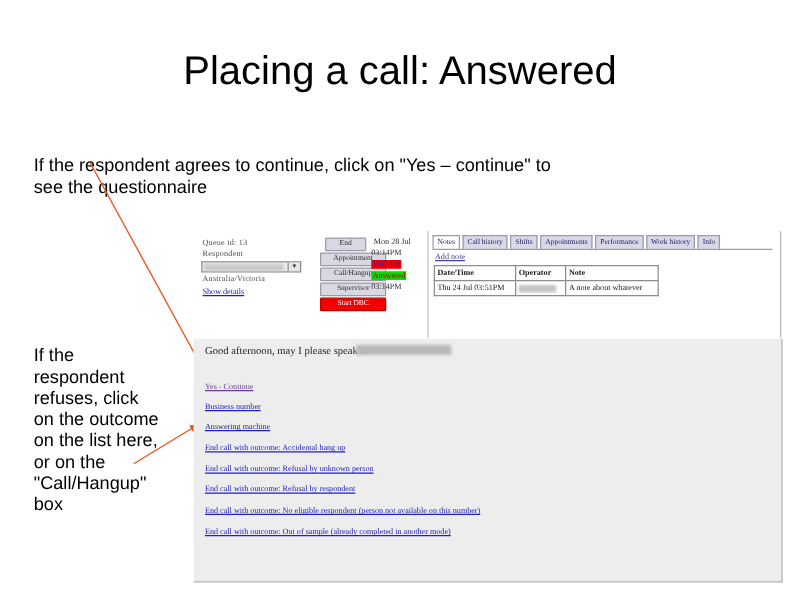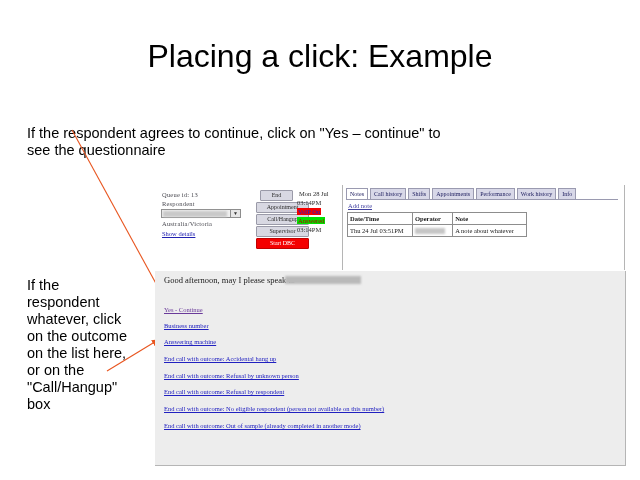--- a/index.html
+++ b/index.html
@@ -309,24 +309,24 @@
   #link-2 { top: 67px; }
   #link-3 { top: 84px; }
   #link-4 { top: 101px; }
   #link-5 { top: 117px; }
   #link-6 { top: 134px; }
   #link-7 { top: 151px; }
 </style>
 </head>
 <body>
 
-<div id="slide-title">Placing a click: Example</div>
+<div id="slide-title">Placing a call: Answered</div>
 
 <div id="callout-top">If the respondent agrees to continue, click on "Yes – continue" to see the questionnaire</div>
-<div id="callout-left">If the respondent whatever, click on the outcome on the list here, or on the "Call/Hangup" box</div>
+<div id="callout-left">If the respondent refuses, click on the outcome on the list here, or on the "Call/Hangup" box</div>
 
 <svg class="arrow-svg" viewBox="0 0 640 480">
   <defs>
     <marker id="ah" markerWidth="7" markerHeight="7" refX="5.5" refY="3" orient="auto">
       <path d="M0,0 L7,3 L0,6 z" fill="#e8551f"></path>
     </marker>
   </defs>
   <line x1="72" y1="130" x2="165" y2="300" stroke="#e8551f" stroke-width="1.1" marker-end="url(#ah)"></line>
   <line x1="107" y1="371" x2="158" y2="340" stroke="#e8551f" stroke-width="1.1" marker-end="url(#ah)"></line>
 </svg>

